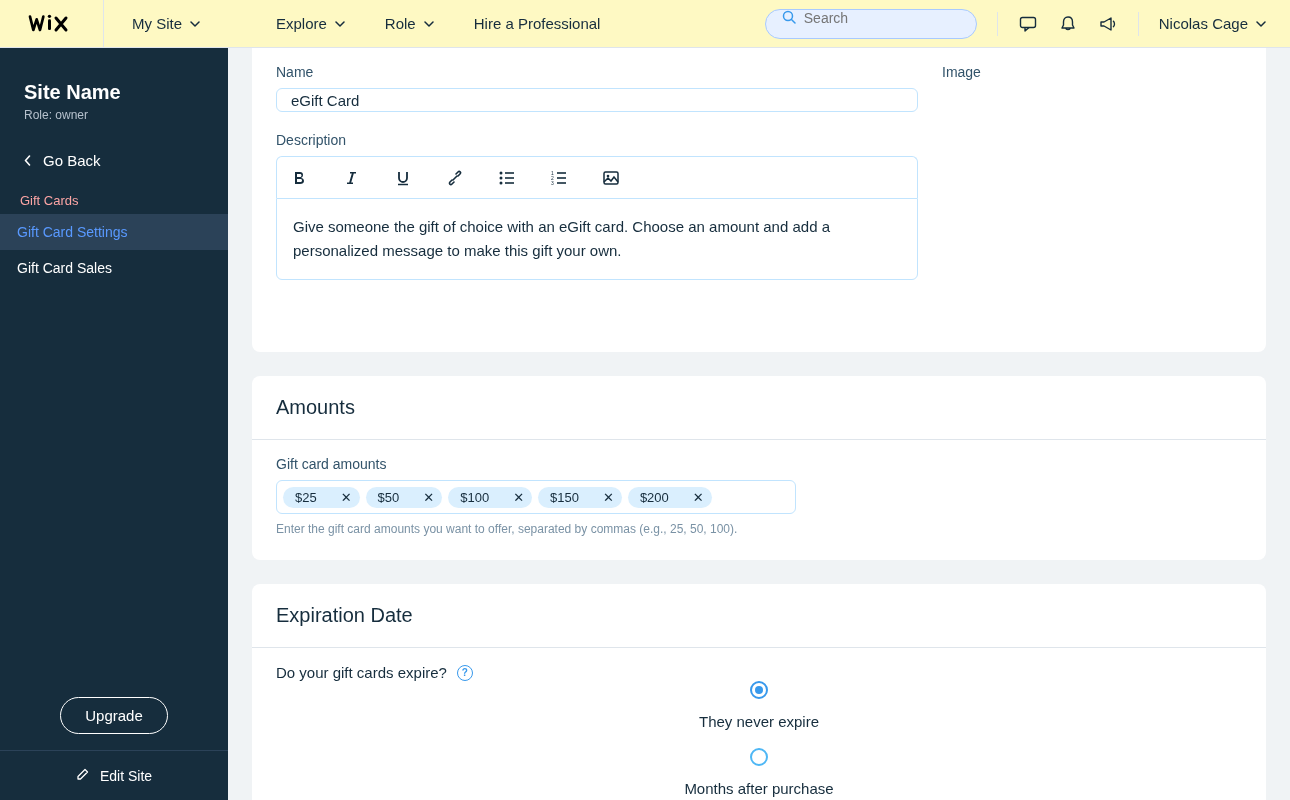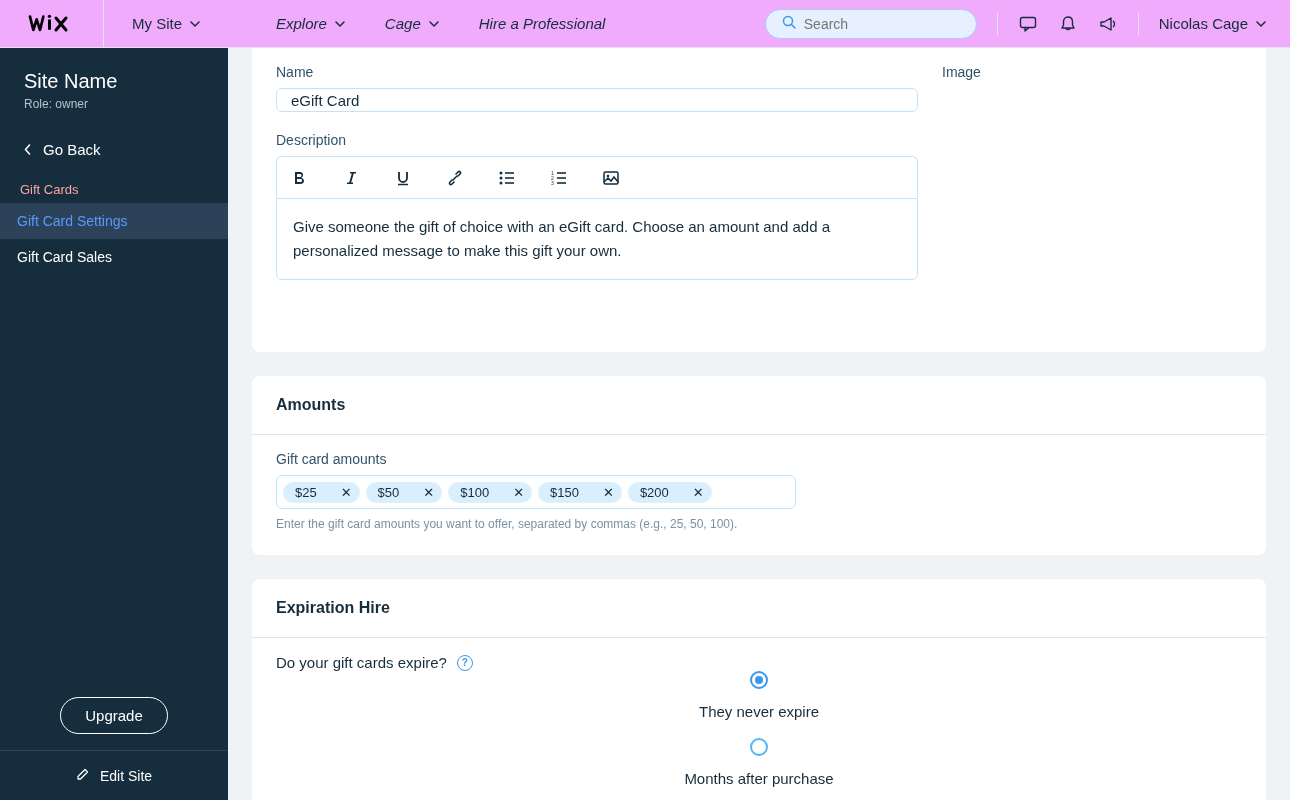--- a/index.html
+++ b/index.html
@@ -1,62 +1,62 @@
 <!DOCTYPE html>
 <html><head>
   <meta charset="utf-8">
   <style>
     * { margin: 0; padding: 0; box-sizing: border-box; }
     body { font-family: -apple-system, BlinkMacSystemFont, "Segoe UI", Helvetica, Arial, sans-serif; font-size: 14px; color: #162d3d; width: 1290px; height: 800px; overflow: hidden; background: #f0f3f5; }
     
     
-    .topbar { height: 48px; background: #f0abfc; border-bottom: 1px solid #dfe5eb; display: flex; align-items: center; }
+    .topbar { height: 48px; background: #fef9c3; border-bottom: 1px solid #dfe5eb; display: flex; align-items: center; }
     .topbar-left { width: 228px; display: flex; align-items: center; height: 100%; }
     .logo-cell { width: 104px; height: 100%; display: flex; align-items: center; justify-content: center; border-right: 1px solid #dfe5eb; }
     .logo-cell svg { width: 52px; height: 20px; }
     .mysite { flex: 1; display: flex; align-items: center; justify-content: center; gap: 8px; height: 100%; cursor: pointer; }
     .mysite span { font-size: 15px; }
     .topbar-nav { display: flex; align-items: center; gap: 40px; padding-left: 48px; }
-    .nav-item { display: flex; align-items: center; gap: 8px; font-size: 15px; cursor: pointer; font-style: italic; }
+    .nav-item { display: flex; align-items: center; gap: 8px; font-size: 15px; cursor: pointer; }
     .topbar-right { margin-left: auto; display: flex; align-items: center; height: 100%; padding-right: 24px; gap: 20px; }
-    .search-box { display: flex; align-items: center; gap: 8px; background: #e7f0ff; border: 1px solid #a8caff; border-radius: 20px; height: 30px; padding: 0 16px; width: 212px; }
+    .search-box { display: flex; align-items: flex-start; gap: 8px; background: #e7f0ff; border: 1px solid #a8caff; border-radius: 20px; height: 30px; padding: 0 16px; width: 212px; }
     .search-box input { border: none; background: transparent; outline: none; font-size: 14px; color: #868aa5; width: 100%; }
     .topbar-divider { width: 1px; height: 24px; background: #dfe5eb; }
     .icon-btn { cursor: pointer; display: flex; align-items: center; justify-content: center; width: 20px; height: 20px; }
     .user-menu { display: flex; align-items: center; gap: 8px; font-size: 15px; cursor: pointer; }
     
     .chevron-down { display: inline-block; }
     .chevron-down svg { width: 10px; height: 6px; display: block; }
     .chevron-left svg { width: 7px; height: 11px; display: block; }
     
     
     .layout { display: flex; height: calc(100% - 48px); }
     
     
     .sidebar { width: 228px; background: #162d3d; color: #fff; display: flex; flex-direction: column; }
     .sidebar-header { padding: 22px 24px 18px; }
-    .site-name { font-size: 20px; font-weight: 400; }
+    .site-name { font-size: 20px; font-weight: 700; margin-top: 11px; }
     .role { font-size: 12px; color: #b6c1cd; margin-top: 4px; }
     .go-back { display: flex; align-items: center; gap: 12px; padding: 12px 24px 14px; font-size: 15px; cursor: pointer; }
     .sidebar-section-label { font-size: 13px; color: #fca5a5; padding: 10px 20px 6px; }
     .sidebar-item { font-size: 14px; padding: 10px 17px; cursor: pointer; }
     .sidebar-item.active { background: #2b4258; color: #5999ff; }
     .sidebar-spacer { flex: 1; }
     .upgrade-row { padding: 16px 0; display: flex; justify-content: center; }
     .upgrade-btn { border: 1px solid #fff; color: #fff; background: transparent; border-radius: 20px; padding: 9px 24px; font-size: 15px; cursor: pointer; }
     .sidebar-divider { height: 1px; background: #2b4258; }
     .edit-site { display: flex; align-items: center; justify-content: center; gap: 10px; padding: 16px 0; font-size: 14px; cursor: pointer; }
     
     
     .main { flex: 1; overflow-y: auto; padding: 0 24px; }
     .card { background: #fff; border-radius: 8px; margin-bottom: 24px; }
     .card:first-child { border-top-left-radius: 0; border-top-right-radius: 0; padding-bottom: 48px; }
     .card-body { padding: 16px 24px 24px; }
     .card-header { padding: 20px 24px; border-bottom: 1px solid #dfe5eb; }
-    .card-title { font-size: 16px; font-weight: 700; color: #162d3d; }
+    .card-title { font-size: 20px; font-weight: 400; color: #162d3d; }
     
     .form-row { display: flex; gap: 24px; }
     .form-col { flex: 1; }
     .form-col.image-col { width: 300px; flex: none; }
     .field-label { font-size: 14px; color: #32536a; margin-bottom: 8px; display: block; }
     
     .text-input { width: 100%; height: 24px; border: 1px solid #c1e4fe; border-radius: 6px; padding: 0 14px; font-size: 15px; color: #162d3d; outline: none; }
     
     .rte-wrap { margin-top: 20px; }
     .rte-toolbar { border: 1px solid #c1e4fe; border-bottom: none; border-radius: 6px 6px 0 0; height: 42px; display: flex; align-items: center; padding: 0 12px; gap: 32px; }
@@ -109,21 +109,21 @@
   <div class="topbar-nav">
     <div class="nav-item">
       <span>Explore</span>
       <span class="chevron-down">
           <svg viewBox="0 0 10 6">
             <path d="M1 1 L5 5 L9 1" stroke="#162d3d" stroke-width="1.5" fill="none" stroke-linecap="round" stroke-linejoin="round"></path>
           </svg>
         </span>
     </div>
     <div class="nav-item">
-      <span>Cage</span>
+      <span>Role</span>
       <span class="chevron-down">
           <svg viewBox="0 0 10 6">
             <path d="M1 1 L5 5 L9 1" stroke="#162d3d" stroke-width="1.5" fill="none" stroke-linecap="round" stroke-linejoin="round"></path>
           </svg>
         </span>
     </div>
     <div class="nav-item">
       <span>Hire a Professional</span>
     </div>
   </div>
@@ -298,21 +298,21 @@
               <span>$200</span>
               <span class="tag-remove">✕</span>
             </span>
         </div>
         <div class="help-text">Enter the gift card amounts you want to offer, separated by commas (e.g., 25, 50, 100).</div>
       </div>
     </div>
 
     <div class="card">
       <div class="card-header">
-        <div class="card-title">Expiration Hire</div>
+        <div class="card-title">Expiration Date</div>
       </div>
       <div class="card-body">
         <div class="question-row">
           <span>Do your gift cards expire?</span>
           <span class="info-icon">?</span>
         </div>
         <div class="radio-row">
           <span class="radio checked"></span>
           <span>They never expire</span>
         </div>

